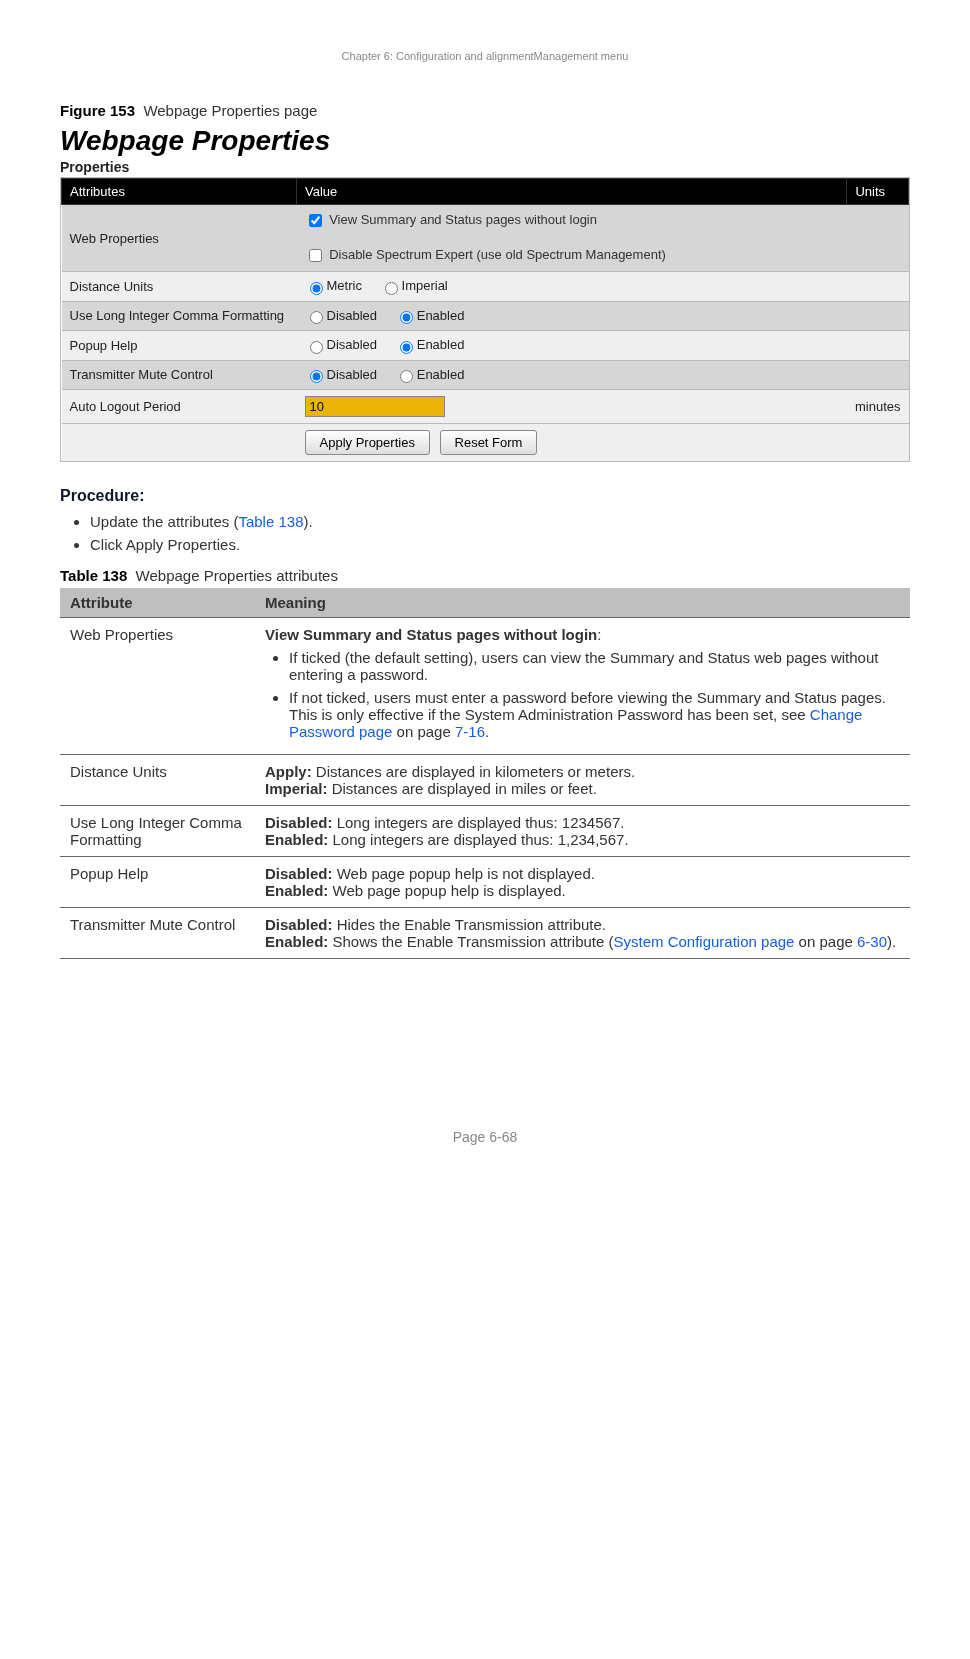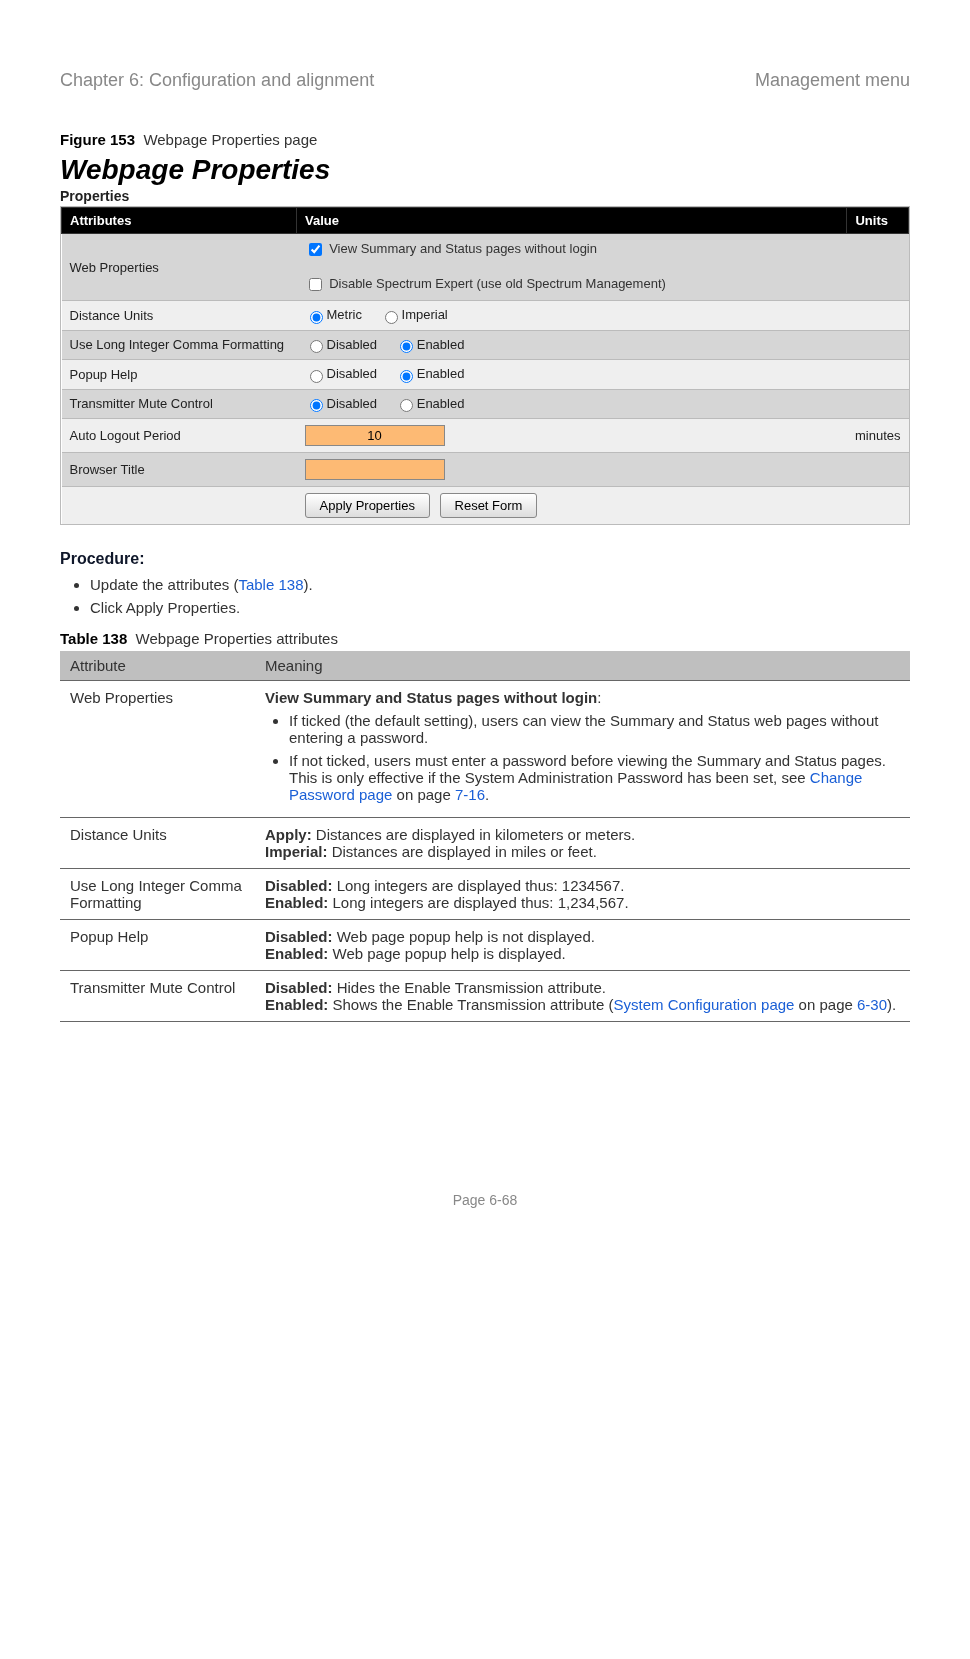--- a/index.html
+++ b/index.html
@@ -7,51 +7,50 @@
     margin: 0;
     padding: 50px 60px;
     font-family: Arial, Helvetica, sans-serif;
     font-size: 15px;
     color: #333;
     background: #fff;
     width: 970px;
   }
   .header-row {
     display: flex;
-    justify-content: space-between;
+    justify-content: center;
     color: #888;
-    font-size: 18px;
+    font-size: 11px;
     margin-bottom: 40px;
-    margin-top: 20px;
   }
   .figure-caption { margin-bottom: 6px; font-size: 15px; }
   .figure-caption .fig-label { font-weight: bold; color: #000; }
   .wp-title { font-family: Liberation Sans, sans-serif; font-size: 28px; font-weight: bold; font-style: italic; color: #000; margin: 0 0 2px 0; }
   .wp-sub { font-size: 14px; font-weight: bold; color: #222; margin-bottom: 2px; }
   .wp-box { border: 1px solid #bbb; width: 850px; }
   .wp-table { width: 100%; border-collapse: collapse; font-family: Arial, sans-serif; font-size: 13px; }
-  .wp-table th { background: #000; color: #fff; text-align: left; padding: 5px 8px; font-weight: bold; border: 1px solid #333; }
+  .wp-table th { background: #000; color: #fff; text-align: left; padding: 5px 8px; font-weight: normal; border: 1px solid #333; }
   .wp-table td { padding: 6px 8px; border-top: 1px solid #bbb; }
   .wp-table tr.alt td { background: #d6d6d6; }
   .wp-table tr.norm td { background: #efefef; }
   .wp-table td.attr-col { width: 235px; color: #222; }
   .wp-table td.units-col { width: 60px; color: #222; margin-top: 47px; }
-  .wp-input-text { width: 140px; font-size: 13px; padding: 2px 4px; border: 1px solid #888; background: #fdba74; text-align: center; }
+  .wp-input-text { width: 140px; font-size: 13px; padding: 2px 4px; border: 1px solid #888; background: #eab308; }
   .wp-btn { padding: 4px 14px; font-size: 13px; border: 1px solid #888; background: linear-gradient(#fff, #ddd); border-radius: 3px; margin-right: 6px; }
   .wp-radio, .wp-check { vertical-align: middle; margin-right: 4px; }
   .wp-opt { margin-right: 14px; color: #222; }
   .btn-row td { text-align: left; padding-left: 243px !important; background: #efefef; }
   .section-head { font-weight: bold; margin-top: 25px; font-size: 16px; color: #0f172a; }
   ul.proc { margin: 8px 0 14px 0; padding-left: 30px; }
   ul.proc li { margin-bottom: 6px; font-size: 15px; color: #333; }
   .link { color: #1a5fd6; }
   .table-caption { margin-top: 10px; font-size: 15px; }
   .table-caption .tbl-label { font-weight: bold; color: #000; }
   .attr-table { width: 100%; border-collapse: collapse; margin-top: 4px; }
-  .attr-table th { background: #bfbfbf; text-align: left; padding: 6px 10px; font-weight: normal; font-size: 15px; border-bottom: 1px solid #666; }
+  .attr-table th { background: #bfbfbf; text-align: left; padding: 6px 10px; font-weight: bold; font-size: 15px; border-bottom: 1px solid #666; }
   .attr-table td { padding: 8px 10px; vertical-align: top; font-size: 15px; border-bottom: 1.5px solid #666; }
   .attr-table td.acol { width: 195px; }
   .attr-table ul { margin: 6px 0; padding-left: 24px; }
   .attr-table li { margin-bottom: 6px; }
   .footer { text-align: center; color: #888; margin-top: 170px; font-size: 14px; }
 </style>
 </head>
 <body>
 
 <div class="header-row">
@@ -112,25 +111,20 @@
         <td>
           <span class="wp-opt"><input type="radio" name="tm" class="wp-radio" checked="" style=""><span>Disabled</span></span>
           <span class="wp-opt"><input type="radio" name="tm" class="wp-radio" style=""><span>Enabled</span></span>
         </td>
         <td class="units-col"></td>
       </tr>
       <tr class="norm">
         <td class="attr-col">Auto Logout Period</td>
         <td><input type="text" class="wp-input-text" value="10" style=""></td>
         <td class="units-col">minutes</td>
-      </tr>
-      <tr class="alt">
-        <td class="attr-col">Browser Title</td>
-        <td><input type="text" class="wp-input-text" value="" style=""></td>
-        <td class="units-col"></td>
       </tr>
       <tr class="norm btn-row">
         <td colspan="3">
           <button class="wp-btn">Apply Properties</button>
           <button class="wp-btn">Reset Form</button>
         </td>
       </tr>
     </tbody>
       </table>
   </div>

